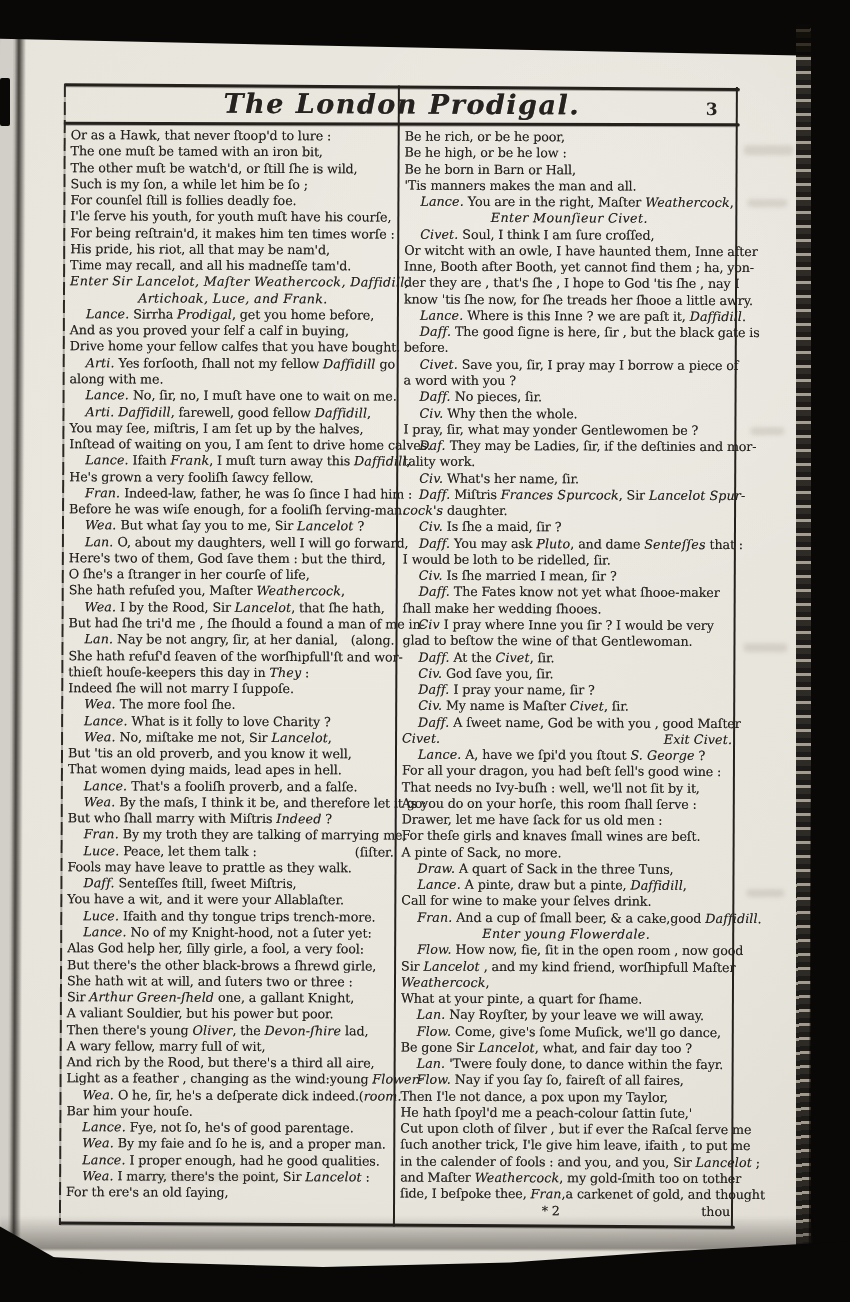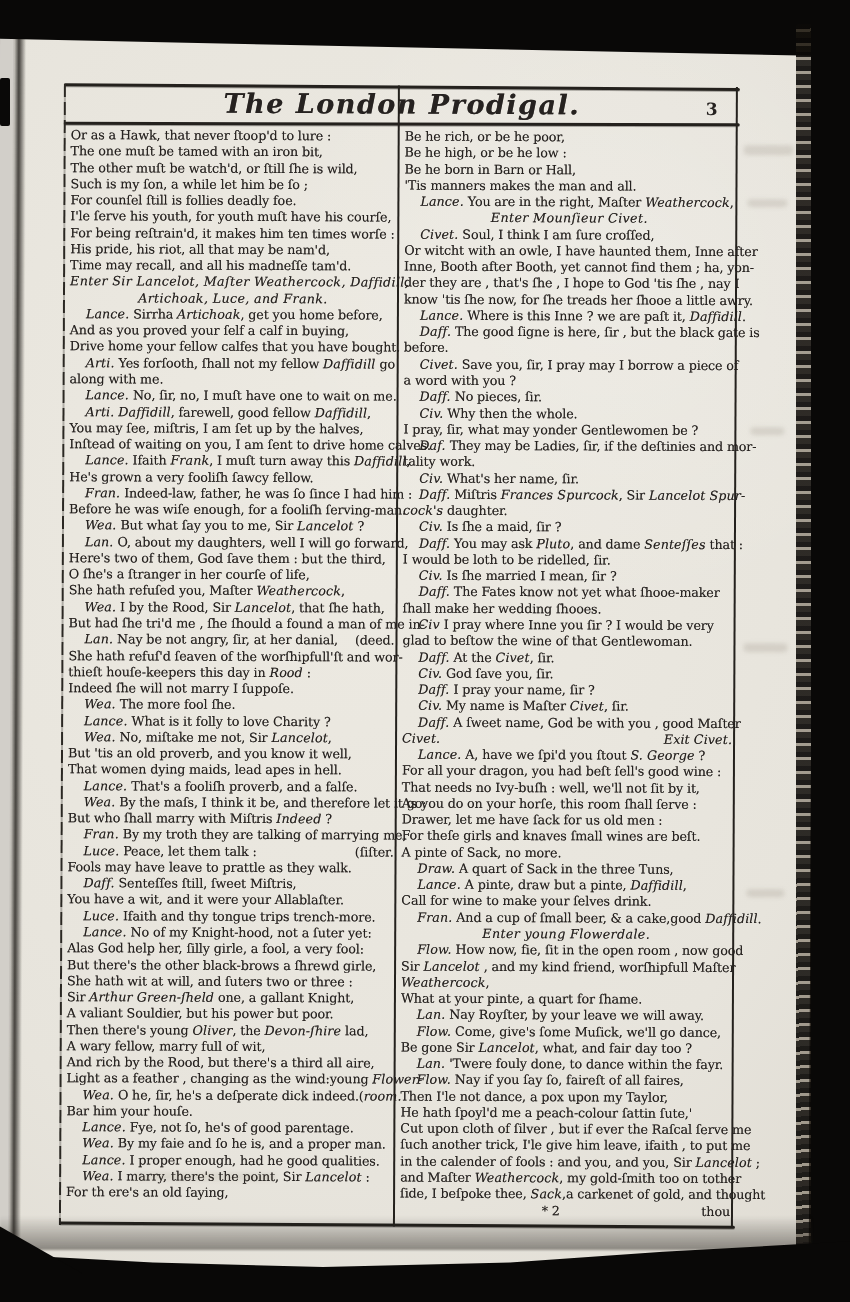--- a/index.html
+++ b/index.html
@@ -100,21 +100,21 @@
       <div class="line">The one muſt be tamed with an iron bit,</div>
       <div class="line">The other muſt be watch'd, or ſtill ſhe is wild,</div>
       <div class="line">Such is my ſon, a while let him be ſo ;</div>
       <div class="line">For counſel ſtill is follies deadly foe.</div>
       <div class="line">I'le ſerve his youth, for youth muſt have his courſe,</div>
       <div class="line">For being reſtrain'd, it makes him ten times worſe :</div>
       <div class="line">His pride, his riot, all that may be nam'd,</div>
       <div class="line">Time may recall, and all his madneſſe tam'd.</div>
       <div class="line stage">Enter Sir Lancelot, Maſter Weathercock, Daffidill,</div>
       <div class="line stage">Artichoak, Luce, and Frank.</div>
-      <div class="line indent"><i>Lance.</i> Sirrha <i>Artichoak</i>, get you home before,</div>
+      <div class="line indent"><i>Lance.</i> Sirrha <i>Prodigal</i>, get you home before,</div>
       <div class="line">And as you proved your ſelf a calf in buying,</div>
       <div class="line">Drive home your fellow calfes that you have bought.</div>
       <div class="line indent"><i>Arti.</i> Yes forſooth, ſhall not my fellow <i>Daffidill</i> go</div>
       <div class="line">along with me.</div>
       <div class="line indent"><i>Lance.</i> No, ſir, no, I muſt have one to wait on me.</div>
       <div class="line indent"><i>Arti.</i> <i>Daffidill</i>, farewell, good fellow <i>Daffidill</i>,</div>
       <div class="line">You may ſee, miſtris, I am ſet up by the halves,</div>
       <div class="line">Inſtead of waiting on you, I am ſent to drive home calves.</div>
       <div class="line indent"><i>Lance.</i> Ifaith <i>Frank</i>, I muſt turn away this <i>Daffidill</i>,</div>
       <div class="line">He's grown a very fooliſh ſawcy fellow.</div>
@@ -122,24 +122,24 @@
       <div class="line">Before he was wiſe enough, for a fooliſh ſerving-man.</div>
       <div class="line indent"><i>Wea.</i> But what ſay you to me, Sir <i>Lancelot</i> ?</div>
       <div class="line indent"><i>Lan.</i> O, about my daughters, well I will go forward,</div>
       <div class="line">Here's two of them, God ſave them : but the third,</div>
       <div class="line">O ſhe's a ſtranger in her courſe of life,</div>
       <div class="line">She hath refuſed you, Maſter <i>Weathercock</i>,</div>
       <div class="line indent"><i>Wea.</i> I by the Rood, Sir <i>Lancelot</i>, that ſhe hath,</div>
       <div class="line">But had ſhe tri'd me , ſhe ſhould a found a man of me in-</div>
       <div class="line split indent">
         <span><i>Lan.</i> Nay be not angry, ſir, at her danial,</span>
-        <span class="tail">(deed.</span>
+        <span class="tail">(along.</span>
       </div>
       <div class="line">She hath refuſ'd ſeaven of the worſhipfull'ſt and wor-</div>
-      <div class="line">thieſt houſe-keepers this day in <i>Rood</i> :</div>
+      <div class="line">thieſt houſe-keepers this day in <i>They</i> :</div>
       <div class="line">Indeed ſhe will not marry I ſuppoſe.</div>
       <div class="line indent"><i>Wea.</i> The more fool ſhe.</div>
       <div class="line indent"><i>Lance.</i> What is it folly to love Charity ?</div>
       <div class="line indent"><i>Wea.</i> No, miſtake me not, Sir <i>Lancelot</i>,</div>
       <div class="line">But 'tis an old proverb, and you know it well,</div>
       <div class="line">That women dying maids, lead apes in hell.</div>
       <div class="line indent"><i>Lance.</i> That's a fooliſh proverb, and a falſe.</div>
       <div class="line indent"><i>Wea.</i> By the maſs, I think it be, and therefore let it go:</div>
       <div class="line">But who ſhall marry with Miſtris <i>Indeed</i> ?</div>
       <div class="line indent"><i>Fran.</i> By my troth they are talking of marrying me,</div>
@@ -234,21 +234,21 @@
       <div class="line indent"><i>Flow.</i> Come, give's ſome Muſick, we'll go dance,</div>
       <div class="line">Be gone Sir <i>Lancelot</i>, what, and fair day too ?</div>
       <div class="line indent"><i>Lan.</i> 'Twere fouly done, to dance within the fayr.</div>
       <div class="line indent"><i>Flow.</i> Nay if you ſay ſo, faireſt of all faires,</div>
       <div class="line">Then I'le not dance, a pox upon my Taylor,</div>
       <div class="line">He hath ſpoyl'd me a peach-colour ſattin ſute,'</div>
       <div class="line">Cut upon cloth of ſilver , but if ever the Raſcal ſerve me</div>
       <div class="line">ſuch another trick, I'le give him leave, ifaith , to put me</div>
       <div class="line">in the calender of fools : and you, and you, Sir <i>Lancelot</i> ;</div>
       <div class="line">and Maſter <i>Weathercock</i>, my gold-ſmith too on tother</div>
-      <div class="line">ſide, I beſpoke thee, <i>Sack</i>,a carkenet of gold, and thought</div>
+      <div class="line">ſide, I beſpoke thee, <i>Fran</i>,a carkenet of gold, and thought</div>
       <div class="line sig">
         <span></span>
         <span class="mid">* 2</span>
         <span class="tail">thou</span>
       </div>
     </div>
 
   <div class="rule-h" id="rule-bottom"></div>
 
   <div class="ghost" id="g1"></div>

